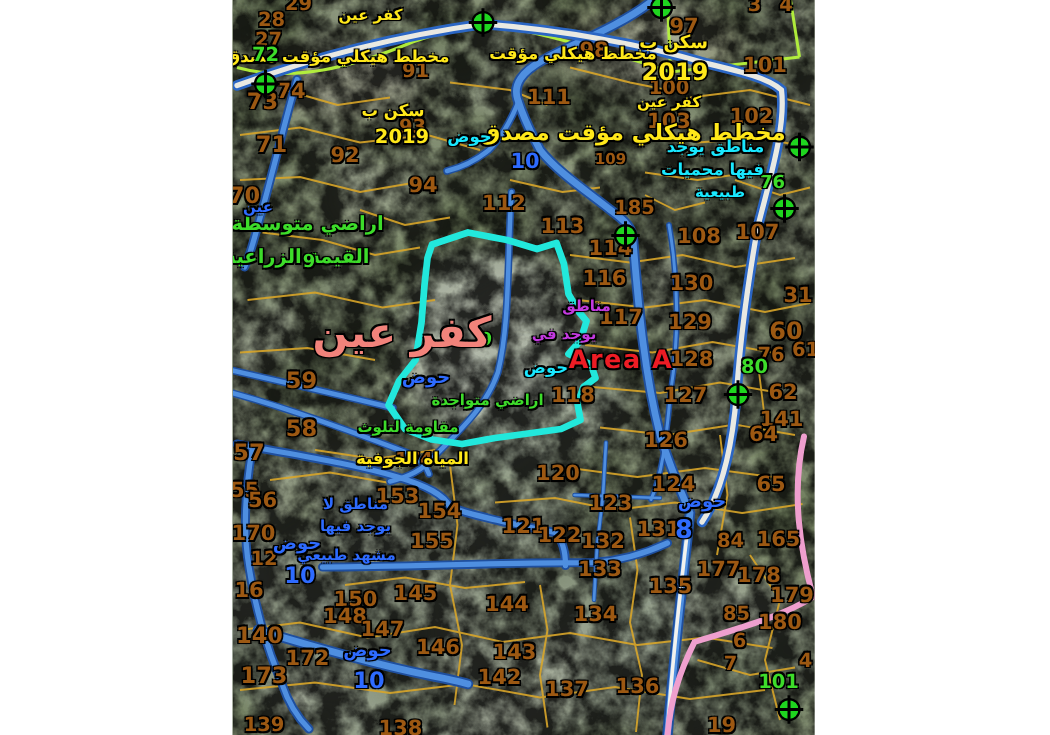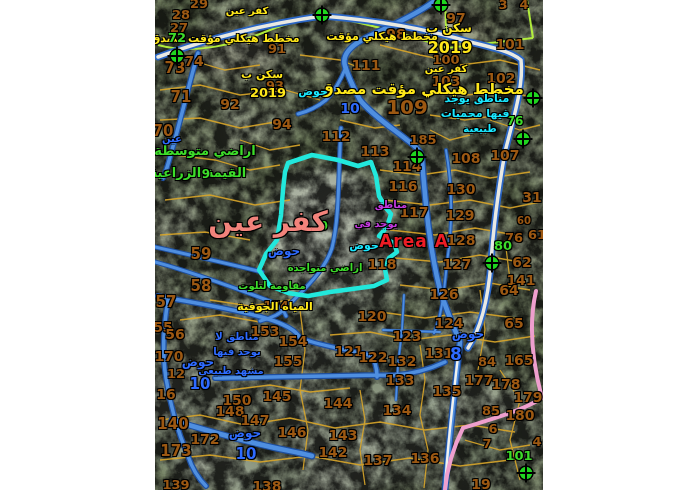--- a/index.html
+++ b/index.html
@@ -153,33 +153,33 @@
         <div class="num" style="left: 127px; top: 124px; font-size: 14px;">94</div>
         <div class="num" style="left: 301px; top: 18px; font-size: 14px;">97</div>
         <div class="num" style="left: 241px; top: 34px; font-size: 14px;">98</div>
         <div class="num" style="left: 291px; top: 59px;">100</div>
         <div class="num" style="left: 355px; top: 44px; font-size: 14px;">101</div>
         <div class="num" style="left: 346px; top: 78px; font-size: 14px;">102</div>
         <div class="num" style="left: 291px; top: 81px; font-size: 14px;">103</div>
         <div class="num" style="left: 348px; top: 4px;">3</div>
         <div class="num" style="left: 369px; top: 4px;">4</div>
         <div class="num" style="left: 211px; top: 65px; font-size: 14px;">111</div>
-        <div class="num" style="left: 252px; top: 107px; font-size: 20px;">109</div>
+        <div class="num" style="left: 252px; top: 107px; font-size: 10px;">109</div>
         <div class="num" style="left: 268px; top: 139px;">185</div>
         <div class="num" style="left: 181px; top: 136px; font-size: 14px;">112</div>
         <div class="num" style="left: 220px; top: 151px; font-size: 14px;">113</div>
         <div class="num" style="left: 252px; top: 166px; font-size: 14px;">114</div>
         <div class="num" style="left: 311px; top: 158px; font-size: 14px;">108</div>
         <div class="num" style="left: 350px; top: 155px; font-size: 14px;">107</div>
         <div class="num" style="left: 248px; top: 186px; font-size: 14px;">116</div>
         <div class="num" style="left: 259px; top: 212px; font-size: 14px;">117</div>
         <div class="num" style="left: 306px; top: 189px; font-size: 14px;">130</div>
         <div class="num" style="left: 305px; top: 215px; font-size: 14px;">129</div>
         <div class="num" style="left: 377px; top: 197px; font-size: 14px;">31</div>
-        <div class="num" style="left: 369px; top: 221px; font-size: 10px;">60</div>
+        <div class="num" style="left: 369px; top: 221px; font-size: 16px;">60</div>
         <div class="num" style="left: 359px; top: 237px;">76</div>
         <div class="num" style="left: 382px; top: 234px;">61</div>
         <div class="num" style="left: 306px; top: 240px; font-size: 14px;">128</div>
         <div class="num" style="left: 367px; top: 262px; font-size: 14px;">62</div>
         <div class="num" style="left: 227px; top: 264px; font-size: 14px; text-align: right;">118</div>
         <div class="num" style="left: 302px; top: 264px; font-size: 14px;">127</div>
         <div class="num" style="left: 366px; top: 280px; font-size: 14px;">141</div>
         <div class="num" style="left: 289px; top: 294px; font-size: 14px;">126</div>
         <div class="num" style="left: 354px; top: 290px; font-size: 14px;">64</div>
         <div class="num" style="left: 46px; top: 254px; font-size: 15px;">59</div>

